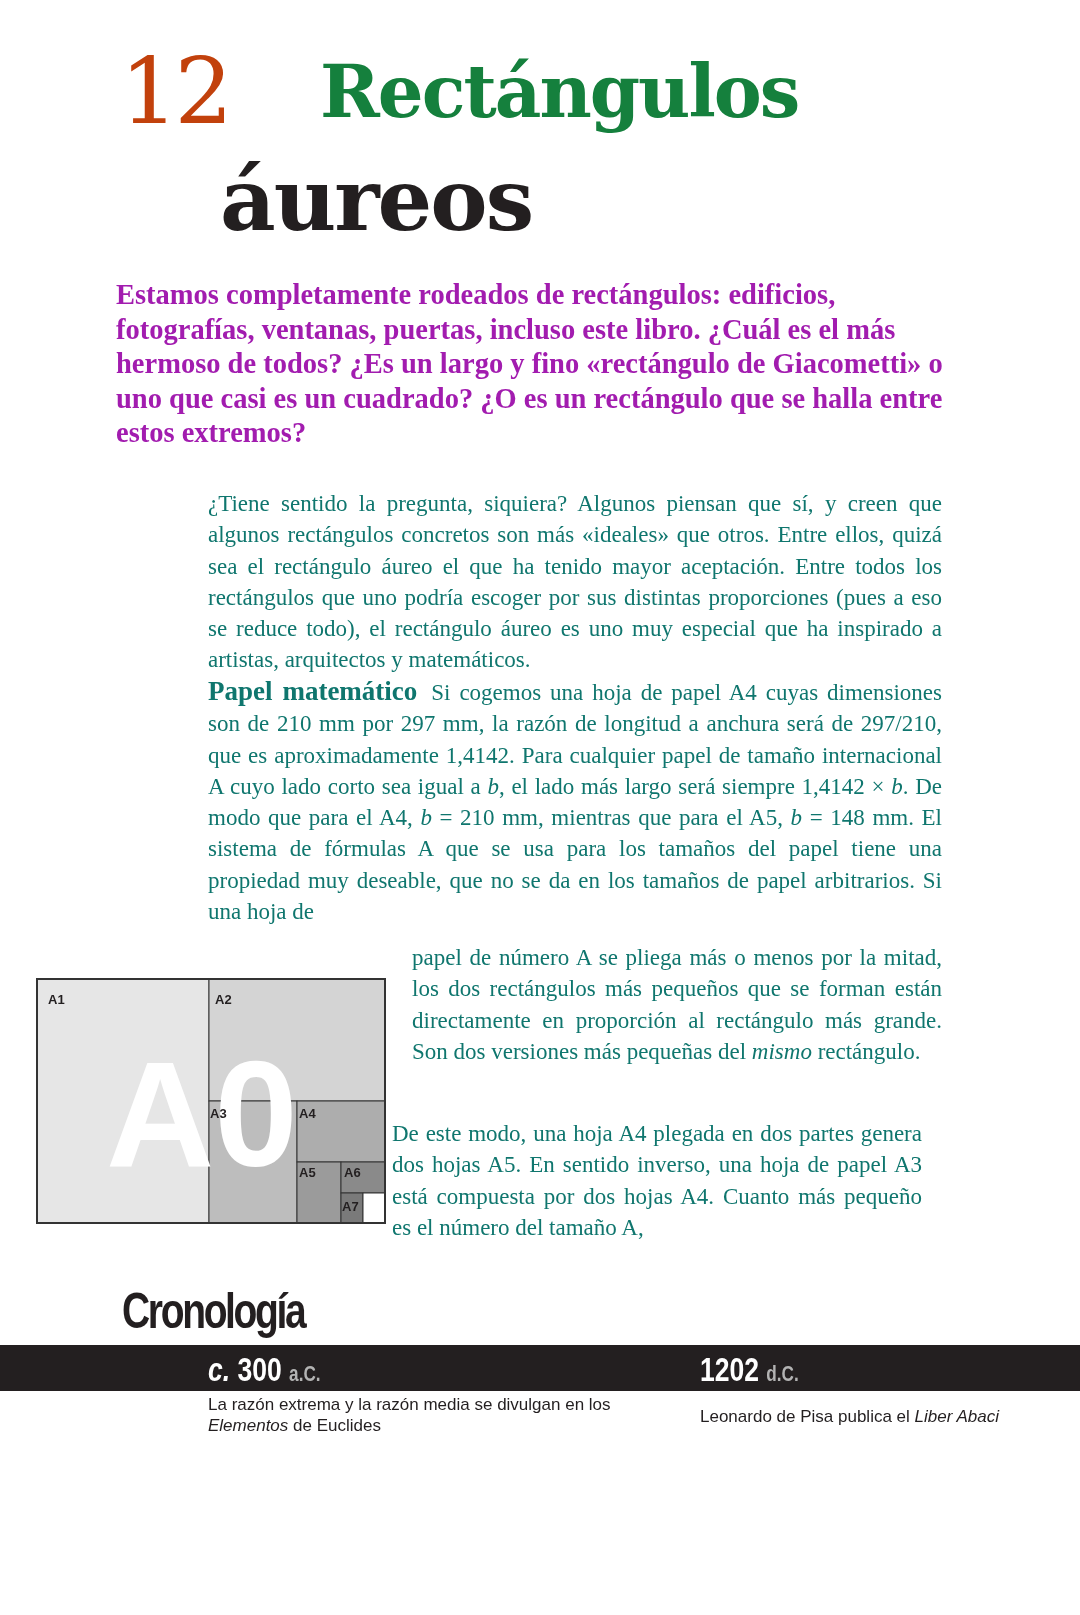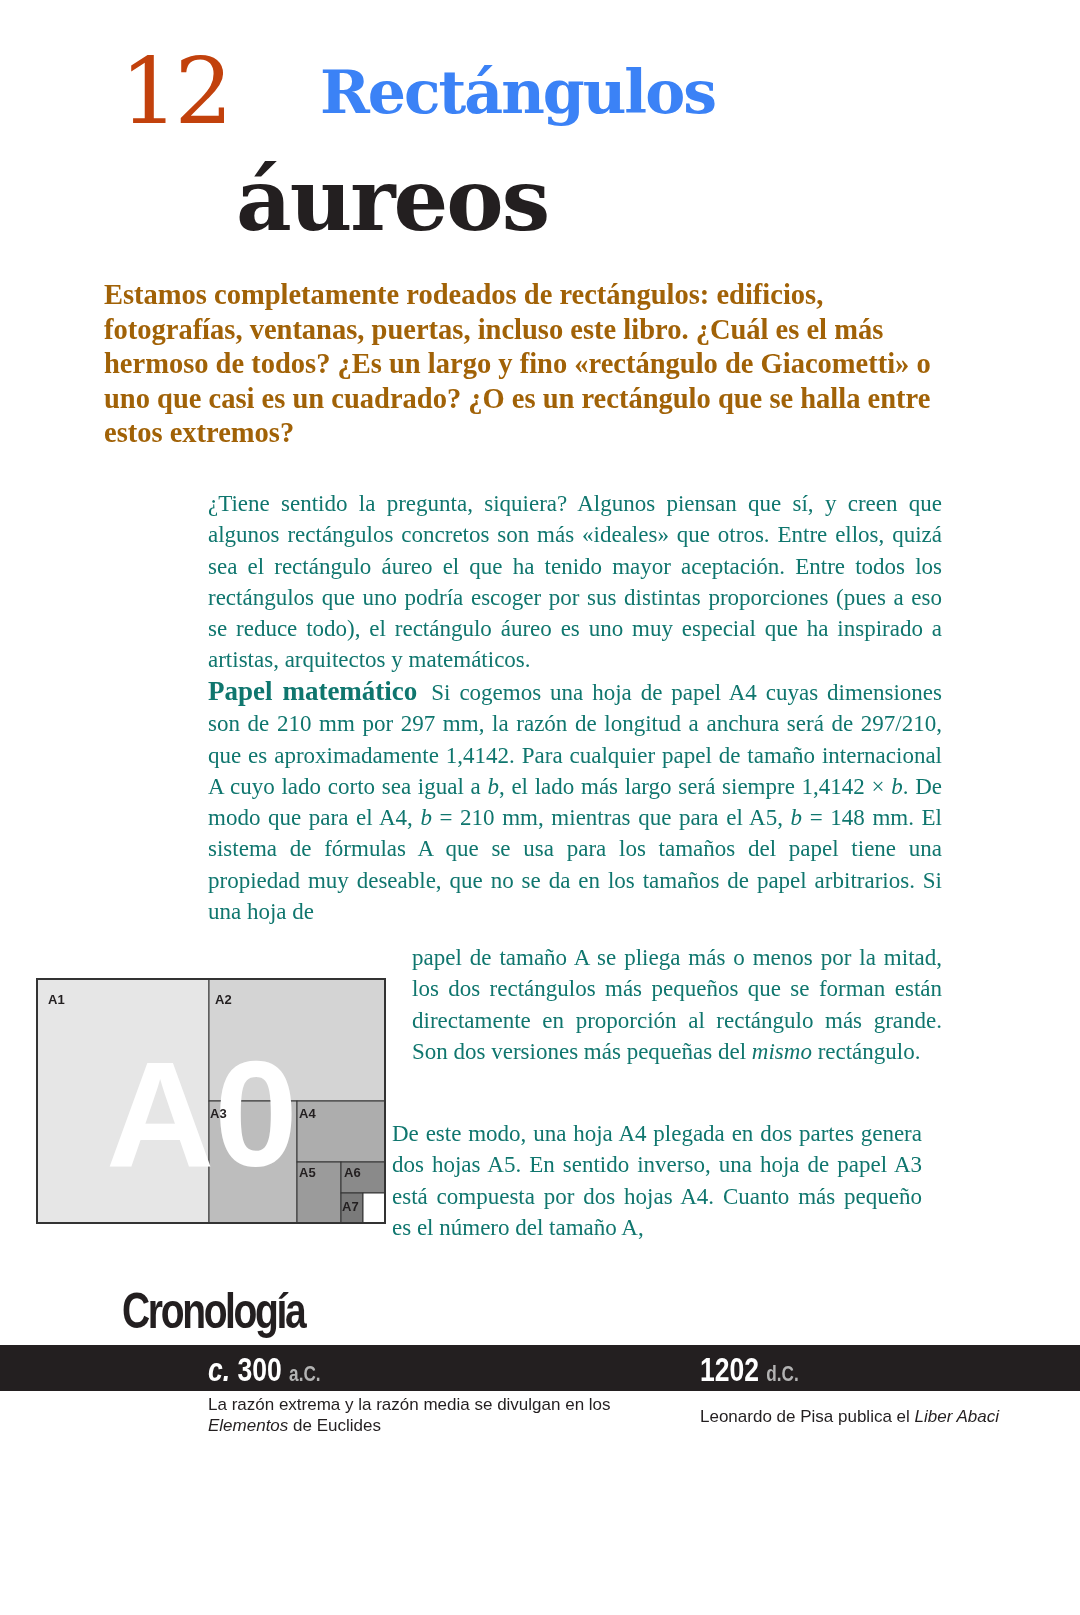--- a/index.html
+++ b/index.html
@@ -1,21 +1,21 @@
 <!DOCTYPE html>
 <html><head>
   <meta charset="utf-8">
   <style>
     html, body { margin: 0; padding: 0; background: #ffffff; }
     body { width: 1080px; height: 1615px; position: relative; overflow: hidden; color: #231f20; }
     .title-wrap { position: absolute; left: 120px; top: 38px; width: 900px; }
     .chapter-num { position: absolute; left: 0; top: 4px; font-family: "DejaVu Serif", serif; font-weight: normal; font-size: 92px; color: #c2410c; letter-spacing: -4px; line-height: 100px; }
-    .title-line1 { position: absolute; left: 200px; top: 4px; font-family: "DejaVu Serif", serif; font-weight: bold; font-size: 60px; color: #3b82f6; line-height: 100px; letter-spacing: -2px; white-space: nowrap; }
-    .title-line2 { position: absolute; left: 100px; top: 112px; font-family: "DejaVu Serif", serif; font-weight: bold; font-size: 86px; color: #231f20; line-height: 100px; letter-spacing: -2px; white-space: nowrap; margin-left: 16px; }
-    .intro { position: absolute; left: 104px; top: 278px; width: 830px; font-family: "Liberation Serif", serif; font-weight: bold; font-size: 28.5px; line-height: 34.5px; color: #a16207; }
+    .title-line1 { position: absolute; left: 200px; top: 4px; font-family: "DejaVu Serif", serif; font-weight: bold; font-size: 72px; color: #15803d; line-height: 100px; letter-spacing: -2px; white-space: nowrap; }
+    .title-line2 { position: absolute; left: 100px; top: 112px; font-family: "DejaVu Serif", serif; font-weight: bold; font-size: 86px; color: #231f20; line-height: 100px; letter-spacing: -2px; white-space: nowrap; }
+    .intro { position: absolute; left: 116px; top: 278px; width: 830px; font-family: "Liberation Serif", serif; font-weight: bold; font-size: 28.5px; line-height: 34.5px; color: #a21caf; }
     .body-text { font-family: "Liberation Serif", serif; font-size: 23px; line-height: 31.3px; color: #0f766e; text-align: justify; }
     .para1 { position: absolute; left: 208px; top: 488px; width: 734px; }
     .para2 { position: absolute; left: 208px; top: 676px; width: 734px; }
     .para2 .lead { font-weight: bold; font-size: 27px; margin-right: 14px; }
     .para3 { position: absolute; left: 412px; top: 942px; width: 530px; }
     .para4 { position: absolute; left: 392px; top: 1118px; width: 530px; }
     .diagram { position: absolute; left: 36px; top: 978px; width: 350px; height: 246px; }
     .chrono-title { position: absolute; left: 122px; top: 1282px; font-family: "Liberation Sans", sans-serif; font-weight: bold; font-size: 50px; color: #231f20; letter-spacing: -3px; transform: scaleX(0.78); transform-origin: left top; line-height: 58px; }
     .chrono-bar { position: absolute; left: 0; top: 1345px; width: 1080px; height: 46px; background: #231f20; }
     .chrono-date { position: absolute; top: 1349px; font-family: "Liberation Sans", sans-serif; font-weight: bold; font-size: 34px; color: #ffffff; line-height: 40px; transform: scaleX(0.78); transform-origin: left top; white-space: nowrap; }
@@ -37,21 +37,21 @@
   <div class="title-line1">Rectángulos</div>
   <div class="title-line2">áureos</div>
 </div>
 
 <div class="intro">Estamos completamente rodeados de rectángulos: edificios, fotografías, ventanas, puertas, incluso este libro. ¿Cuál es el más hermoso de todos? ¿Es un largo y fino «rectángulo de Giacometti» o uno que casi es un cuadrado? ¿O es un rectángulo que se halla entre estos extremos?</div>
 
 <div class="body-text para1">¿Tiene sentido la pregunta, siquiera? Algunos piensan que sí, y creen que algunos rectángulos concretos son más «ideales» que otros. Entre ellos, quizá sea el rectángulo áureo el que ha tenido mayor aceptación. Entre todos los rectángulos que uno podría escoger por sus distintas proporciones (pues a eso se reduce todo), el rectángulo áureo es uno muy especial que ha inspirado a artistas, arquitectos y matemáticos.</div>
 
 <div class="body-text para2"><span class="lead">Papel matemático</span><span>Si cogemos una hoja de papel A4 cuyas dimensiones son de 210 mm por 297 mm, la razón de longitud a anchura será de 297/210, que es aproximadamente 1,4142. Para cualquier papel de tamaño internacional A cuyo lado corto sea igual a </span><i>b</i><span>, el lado más largo será siempre 1,4142 × </span><i>b</i><span>. De modo que para el A4, </span><i>b</i><span> = 210 mm, mientras que para el A5, </span><i>b</i><span> = 148 mm. El sistema de fórmulas A que se usa para los tamaños del papel tiene una propiedad muy deseable, que no se da en los tamaños de papel arbitrarios. Si una hoja de</span></div>
 
-<div class="body-text para3"><span>papel de tamaño A se pliega más o menos por la mitad, los dos rectángulos más pequeños que se forman están directamente en proporción al rectángulo más grande. Son dos versiones más pequeñas del </span><i>mismo</i><span> rectángulo.</span></div>
+<div class="body-text para3"><span>papel de número A se pliega más o menos por la mitad, los dos rectángulos más pequeños que se forman están directamente en proporción al rectángulo más grande. Son dos versiones más pequeñas del </span><i>mismo</i><span> rectángulo.</span></div>
 
 <div class="body-text para4">De este modo, una hoja A4 plegada en dos partes genera dos hojas A5. En sentido inverso, una hoja de papel A3 está compuesta por dos hojas A4. Cuanto más pequeño es el número del tamaño A,</div>
 
 <svg class="diagram" viewBox="0 0 350 246" width="350" height="246">
   <rect id="r-a1" x="1" y="1" width="172" height="244" fill="#e6e6e6" stroke="#333333" stroke-width="1"></rect>
   <rect id="r-a2" x="173" y="1" width="176" height="122" fill="#d4d4d4" stroke="#333333" stroke-width="1"></rect>
   <rect id="r-a3" x="173" y="123" width="88" height="122" fill="#bdbdbd" stroke="#333333" stroke-width="1"></rect>
   <rect id="r-a4" x="261" y="123" width="88" height="61" fill="#adadad" stroke="#333333" stroke-width="1"></rect>
   <rect id="r-a5" x="261" y="184" width="44" height="61" fill="#9b9b9b" stroke="#333333" stroke-width="1"></rect>
   <rect id="r-a6" x="305" y="184" width="44" height="31" fill="#8a8a8a" stroke="#333333" stroke-width="1"></rect>

